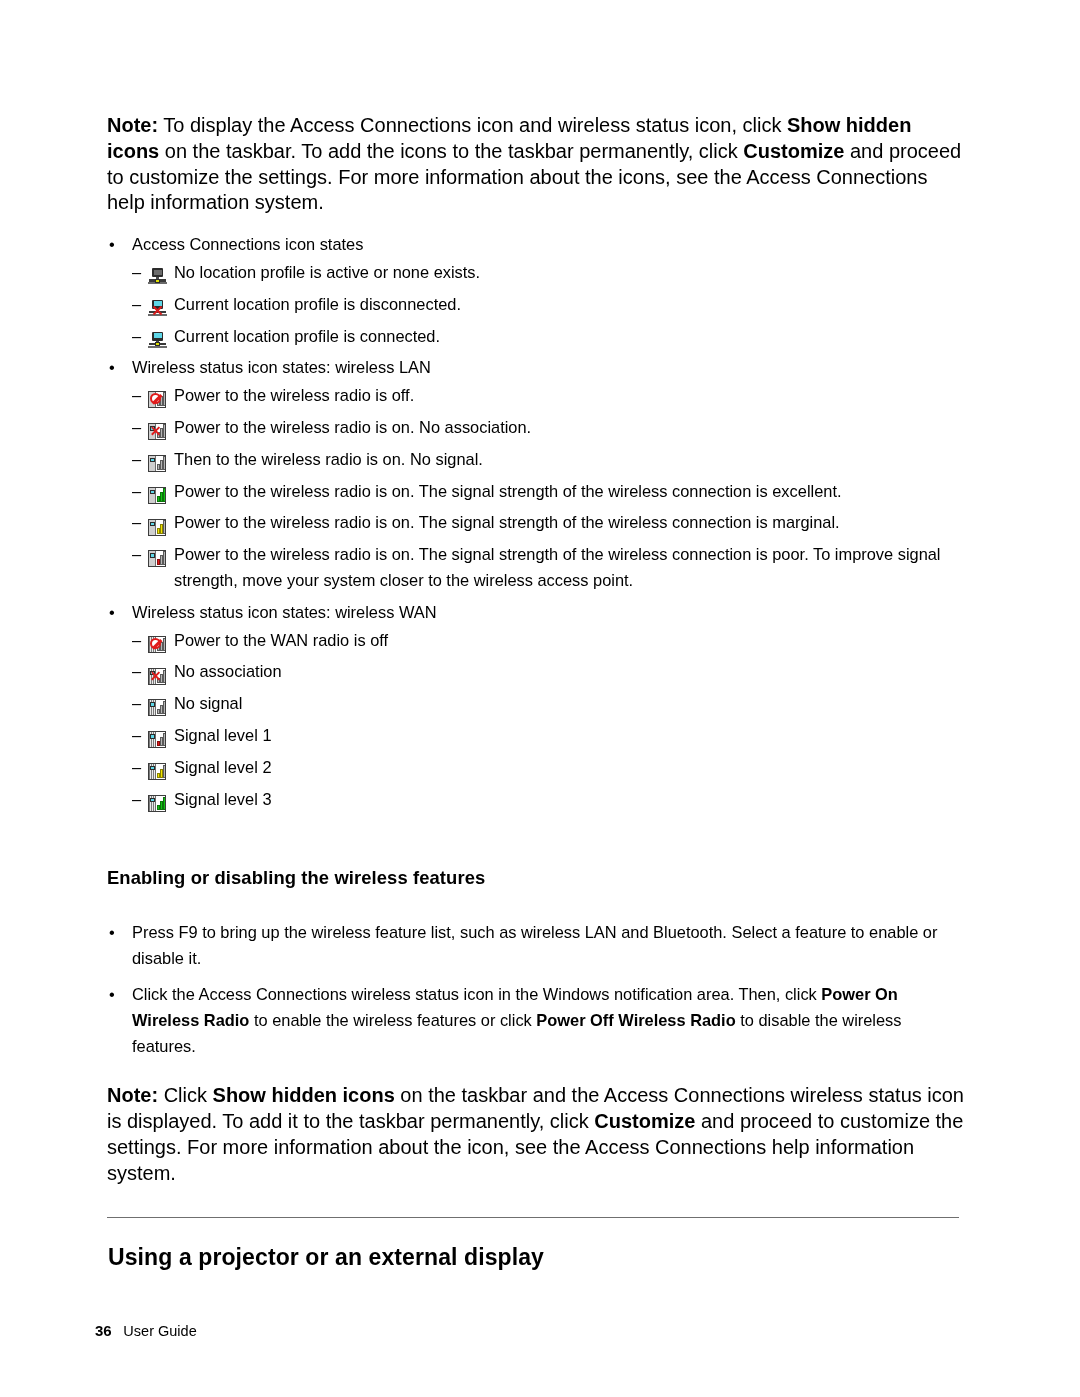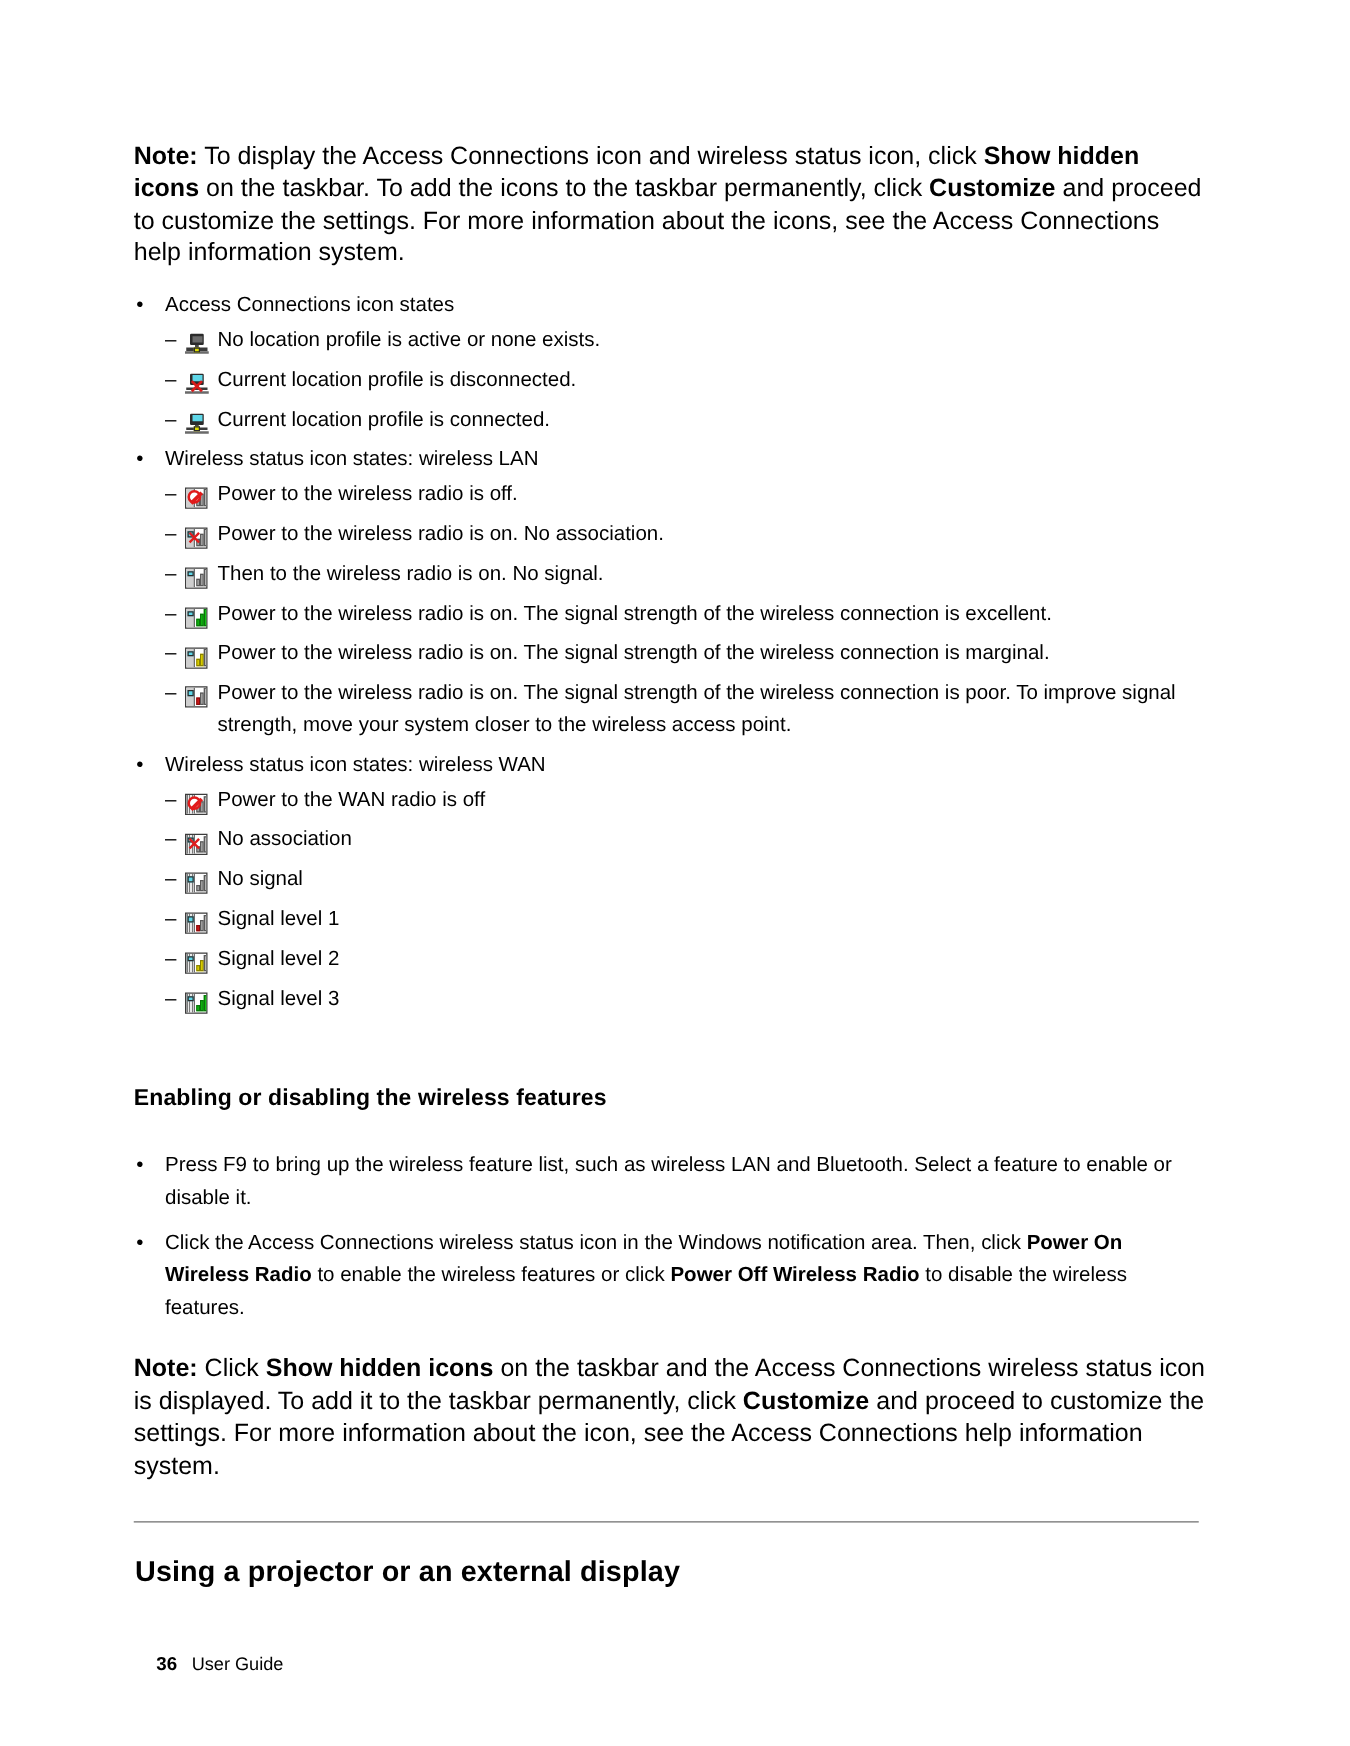--- a/index.html
+++ b/index.html
@@ -110,21 +110,21 @@
   .rule {
     width: 852px;
     height: 0;
     border-top: 1.6px solid #6f6f6f;
     margin: 0;
   }
 
   
   .footer {
     position: absolute;
-    left: 125px;
+    left: 95px;
     top: 1322px;
     font-size: 14px;
     line-height: 18px;
     white-space: pre;
   }
   .footer .pg { font-weight: bold; font-size: 15px; }
   .footer .gd { font-weight: normal; font-size: 14.5px; }
 
   
   

